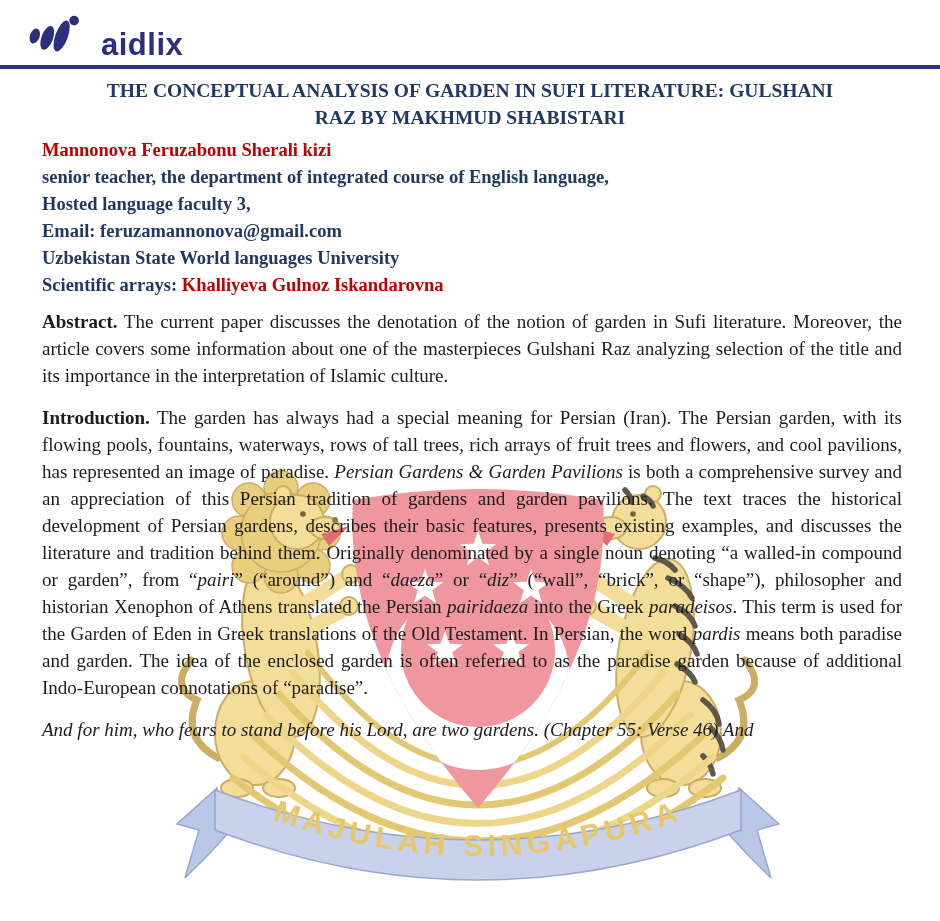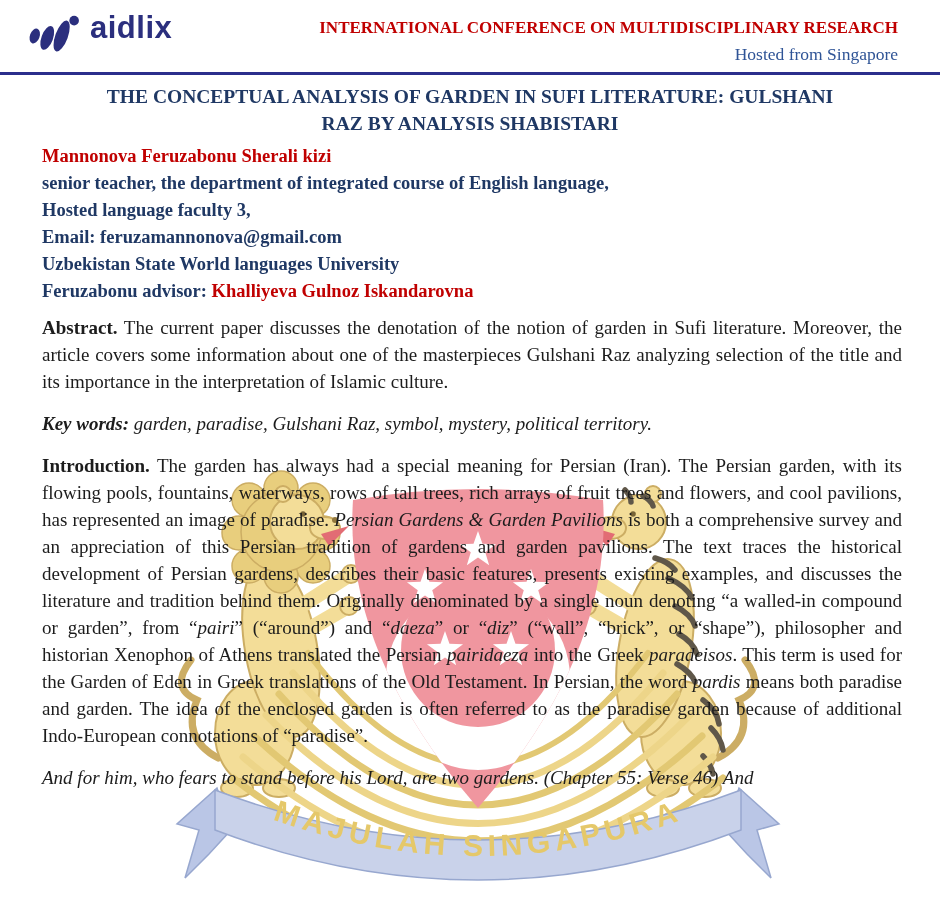--- a/index.html
+++ b/index.html
@@ -9,21 +9,21 @@
   *{margin:0;padding:0;box-sizing:border-box;}
   html,body{background:#ffffff;}
   body{width:940px;height:921px;overflow:hidden;position:relative;
        font-family:"Liberation Serif",serif;color:var(--body);}
   .page{position:relative;width:940px;height:921px;}
   .watermark{position:absolute;left:163px;top:438px;width:620px;height:470px;z-index:0;}
   .content{position:relative;z-index:1;}
 
   
   .header{display:flex;align-items:flex-start;padding:12px 42px 0 25px;}
-  .logo{display:flex;align-items:flex-start;gap:9px;}
+  .logo{display:flex;align-items:flex-end;gap:20px;}
   .logo-text{font-family:"Liberation Sans",sans-serif;font-weight:bold;font-size:31px;
              color:var(--logo-navy);letter-spacing:.5px;line-height:1;}
   .header-right{flex:1;text-align:right;padding-top:4px;}
   .conf-title{color:var(--red);font-weight:bold;font-size:17px;line-height:1.45;}
   .hosted{color:var(--blue);font-size:17.5px;line-height:1.5;}
   .rule{height:3.5px;background:var(--rule);margin-top:5px;}
 
   
   .paper-title{margin-top:8px;text-align:center;color:var(--navy);font-weight:bold;
                font-size:19.5px;line-height:27px;}
@@ -156,41 +156,36 @@
         <svg width="56" height="48" viewBox="0 0 58 50">
           <g fill="#2b2f7e">
             <ellipse cx="10" cy="25" rx="5" ry="8" transform="rotate(20 10 25)"></ellipse>
             <ellipse cx="23" cy="27" rx="6" ry="13" transform="rotate(20 23 27)"></ellipse>
             <ellipse cx="38" cy="25" rx="6.5" ry="17" transform="rotate(20 38 25)"></ellipse>
             <circle cx="51" cy="9" r="5"></circle>
           </g>
         </svg>
         <span class="logo-text">aidlix</span>
       </div>
-      <div class="header-right">
-        <div class="conf-title">INTERNATIONAL CONFERENCE ON MULTIDISCIPLINARY RESEARCH</div>
-        <div class="hosted">Hosted from Singapore</div>
-      </div>
     </div>
     <div class="rule"></div>
 
     <div class="paper-title">
       <div>THE CONCEPTUAL ANALYSIS OF GARDEN IN SUFI LITERATURE: GULSHANI</div>
-      <div>RAZ BY ANALYSIS SHABISTARI</div>
+      <div>RAZ BY MAKHMUD SHABISTARI</div>
     </div>
 
     <div class="author-block">
       <div><span class="seg-red">Mannonova Feruzabonu Sherali kizi</span></div>
       <div><span>senior teacher, the department of integrated course of English language,</span></div>
       <div><span>Hosted language faculty 3,</span></div>
       <div><span>Email: feruzamannonova@gmail.com</span></div>
       <div><span>Uzbekistan State World languages University</span></div>
-      <div><span>Feruzabonu advisor: </span><span class="seg-red">Khalliyeva Gulnoz Iskandarovna</span></div>
+      <div><span>Scientific arrays: </span><span class="seg-red">Khalliyeva Gulnoz Iskandarovna</span></div>
     </div>
 
     <div class="bodycol">
       <div class="para first"><span class="seg-b">Abstract.</span><span> The current paper discusses the denotation of the notion of garden in Sufi literature. Moreover, the article covers some information about one of the masterpieces Gulshani Raz analyzing selection of the title and its importance in the interpretation of Islamic culture.</span></div>
-      <div class="para"><span class="seg-bi">Key words:</span><span class="seg-i"> garden, paradise, Gulshani Raz, symbol, mystery, political territory.</span></div>
       <div class="para"><span class="seg-b">Introduction.</span><span> The garden has always had a special meaning for Persian (Iran). The Persian garden, with its flowing pools, fountains, waterways, rows of tall trees, rich arrays of fruit trees and flowers, and cool pavilions, has represented an image of paradise. </span><span class="seg-i">Persian Gardens &amp; Garden Pavilions</span><span> is both a comprehensive survey and an appreciation of this Persian tradition of gardens and garden pavilions. The text traces the historical development of Persian gardens, describes their basic features, presents existing examples, and discusses the literature and tradition behind them. Originally denominated by a single noun denoting “a walled-in compound or garden”, from “</span><span class="seg-i">pairi</span><span>” (“around”) and “</span><span class="seg-i">daeza</span><span>” or “</span><span class="seg-i">diz</span><span>” (“wall”, “brick”, or “shape”), philosopher and historian Xenophon of Athens translated the Persian </span><span class="seg-i">pairidaeza</span><span> into the Greek </span><span class="seg-i">paradeisos</span><span>. This term is used for the Garden of Eden in Greek translations of the Old Testament. In Persian, the word </span><span class="seg-i">pardis</span><span> means both paradise and garden. The idea of the enclosed garden is often referred to as the paradise garden because of additional Indo-European connotations of “paradise”.</span></div>
       <div class="para"><span class="seg-i">And for him, who fears to stand before his Lord, are two gardens. (Chapter 55: Verse 46) And</span></div>
     </div>
   </div>
 </div>
 
 </body></html>

